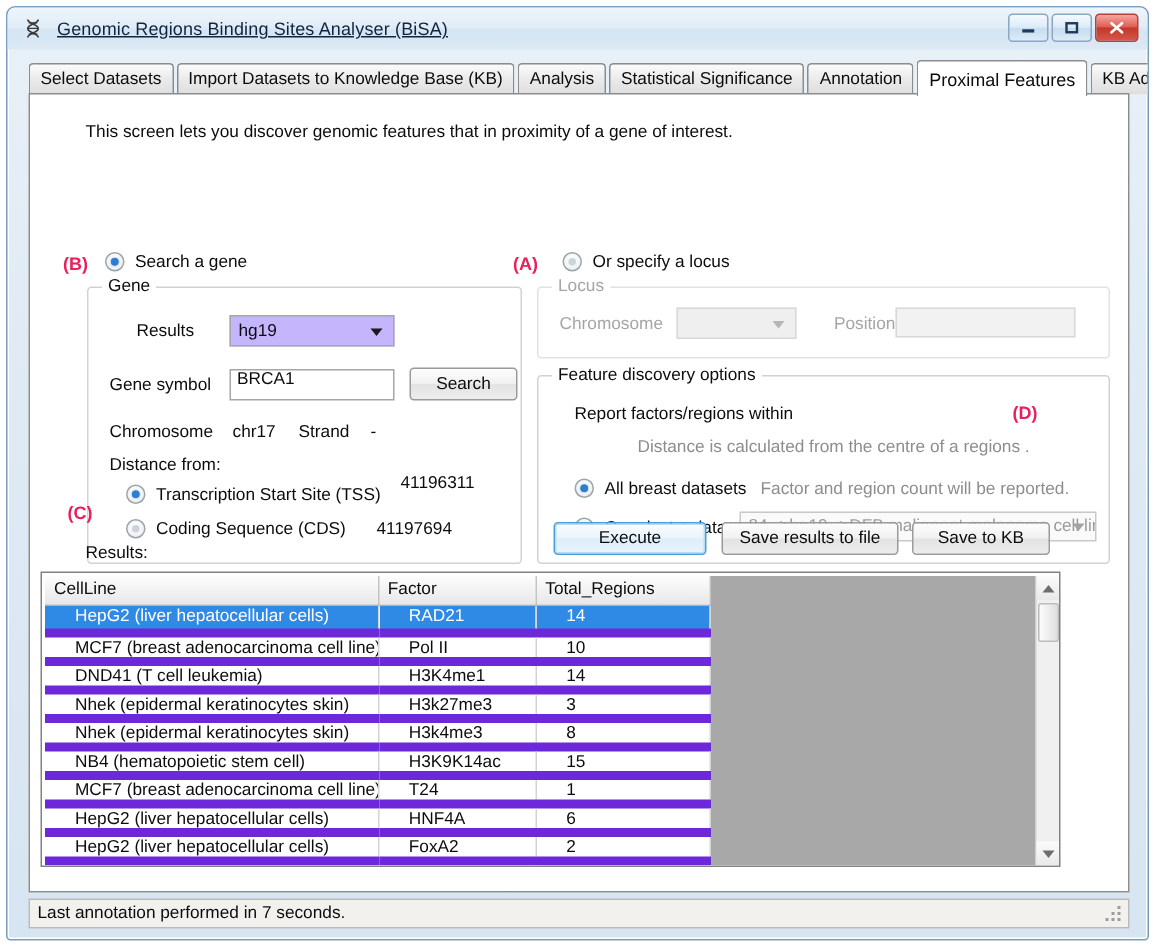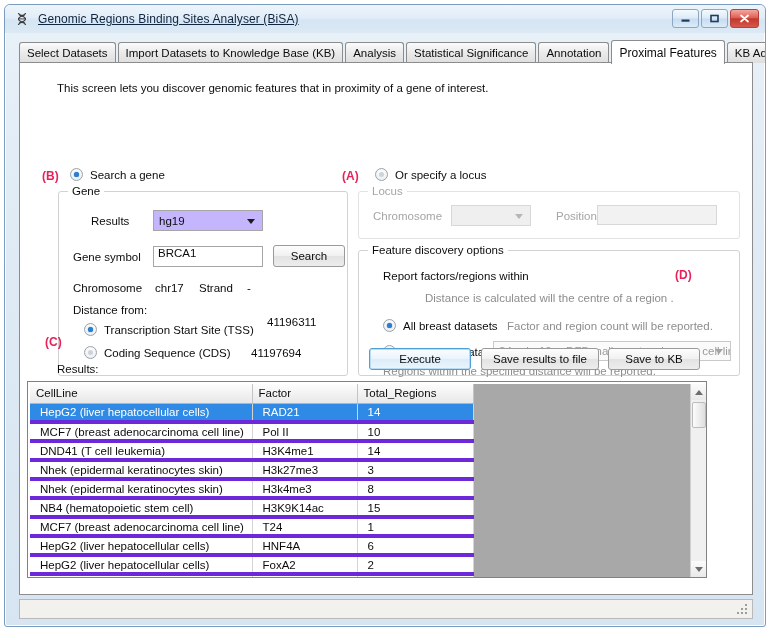--- a/index.html
+++ b/index.html
@@ -257,23 +257,23 @@
     text-align: left;
     padding: 0 0 0 6px;
     background: linear-gradient(to bottom, #fdfdfd 0%, #f2f2f2 50%, #e7e7e7 100%);
     border-right: 1px solid #c4c4c4;
     border-bottom: 1px solid #b4b4b4;
   }
   table.grid td {
     height: 19px;
     font-size: 11.5px;
     color: #0c0c0c;
-    padding: 0 0 0 10px;
+    padding: 0 0 0 20px;
     border-right: 1px solid #d4d4d4;
-    border-bottom: 4px solid #6d28d9;
+    border-bottom: 6px solid #6d28d9;
     white-space: nowrap;
     overflow: hidden;
     margin-top: 32px;
   }
   table.grid tr.selected td {
     background: #2e8ae5;
     color: #ffffff;
   }
   .col-a { width: 222px; }
   .col-b { width: 105px; }
@@ -459,37 +459,36 @@
         <span></span>
       </div>
     </div>
 
     <div class="group" style="left:338px; top:187px; width:382px; height:126px;">
       <div class="group-title">Feature discovery options</div>
 
       <div class="lbl" style="left:24px; top:19px;">Report factors/regions within</div>
       <div class="marker" style="left:316px; top:17px;">(D)</div>
 
-      <div class="lbl grey" style="left:66px; top:41px;">Distance is calculated will the centre of a region .</div>
+      <div class="lbl grey" style="left:66px; top:41px;">Distance is calculated from the centre of a regions .</div>
 
       <div class="radio-row" style="left:24px; top:68px;">
         <span class="radio on"></span>
         <span class="radio-label">All breast datasets</span>
       </div>
       <div class="lbl grey" style="left:148px; top:69px;">Factor and region count will be reported.</div>
 
       <div class="radio-row" style="left:24px; top:94px;">
         <span class="radio off"></span>
         <span class="radio-label">Or select a dataset</span>
       </div>
       <div class="combo soft" style="left:134px; top:90px; width:238px; height:20px;">
         <span class="combo-text">84--&gt;hg19--&gt;DFB malignant melanoma cell line--&gt;IGF1</span>
         <span class="arrow"></span>
       </div>
-      <div class="lbl grey" style="left:24px; top:114px;">Regions within the specified distance will be reported.</div>
     </div>
 
     <div class="btn default" style="left:349px; top:285px; width:102px; height:22px;">
       <span>Execute</span>
     </div>
     <div class="btn" style="left:461px; top:285px; width:118px; height:22px;">
       <span>Save results to file</span>
     </div>
     <div class="btn" style="left:588px; top:285px; width:92px; height:22px;">
       <span>Save to KB</span>
@@ -569,20 +568,21 @@
           <div class="sbtn bottom">
               <span class="arrow-dn"></span>
             </div>
         </div>
       </div>
     </div>
 
   </div>
 
   <div class="statusbar">
+    <span>Last annotation performed in 7 seconds.</span>
     <span class="grip">
       <i style="left:8px; top:0px;"></i>
       <i style="left:4px; top:4px;"></i>
         <i style="left:8px; top:4px;"></i>
       <i style="left:0px; top:8px;"></i>
         <i style="left:4px; top:8px;"></i>
         <i style="left:8px; top:8px;"></i>
     </span>
   </div>
 

